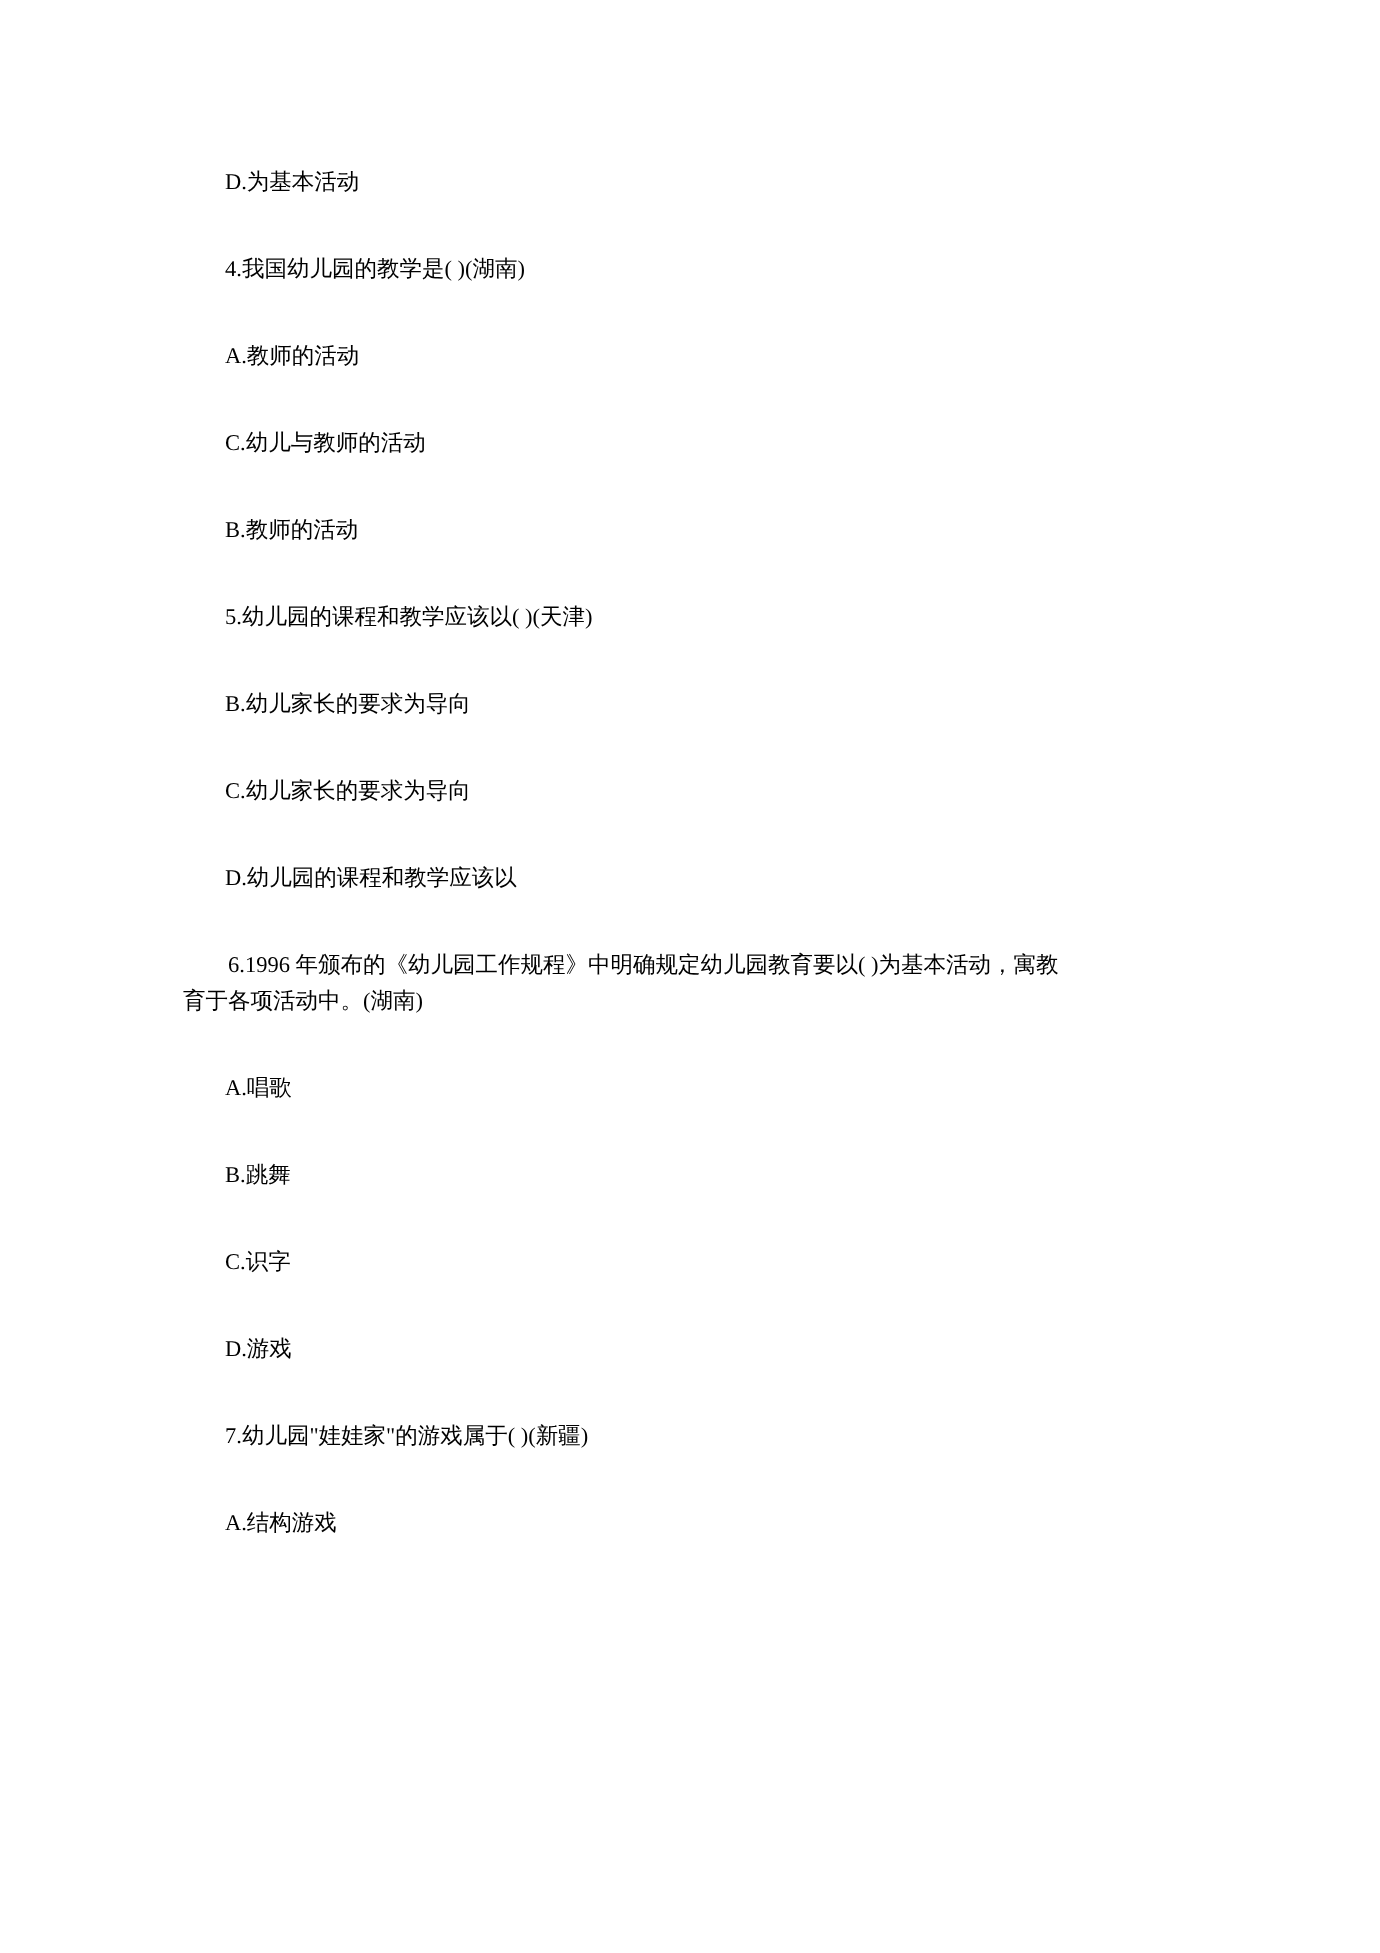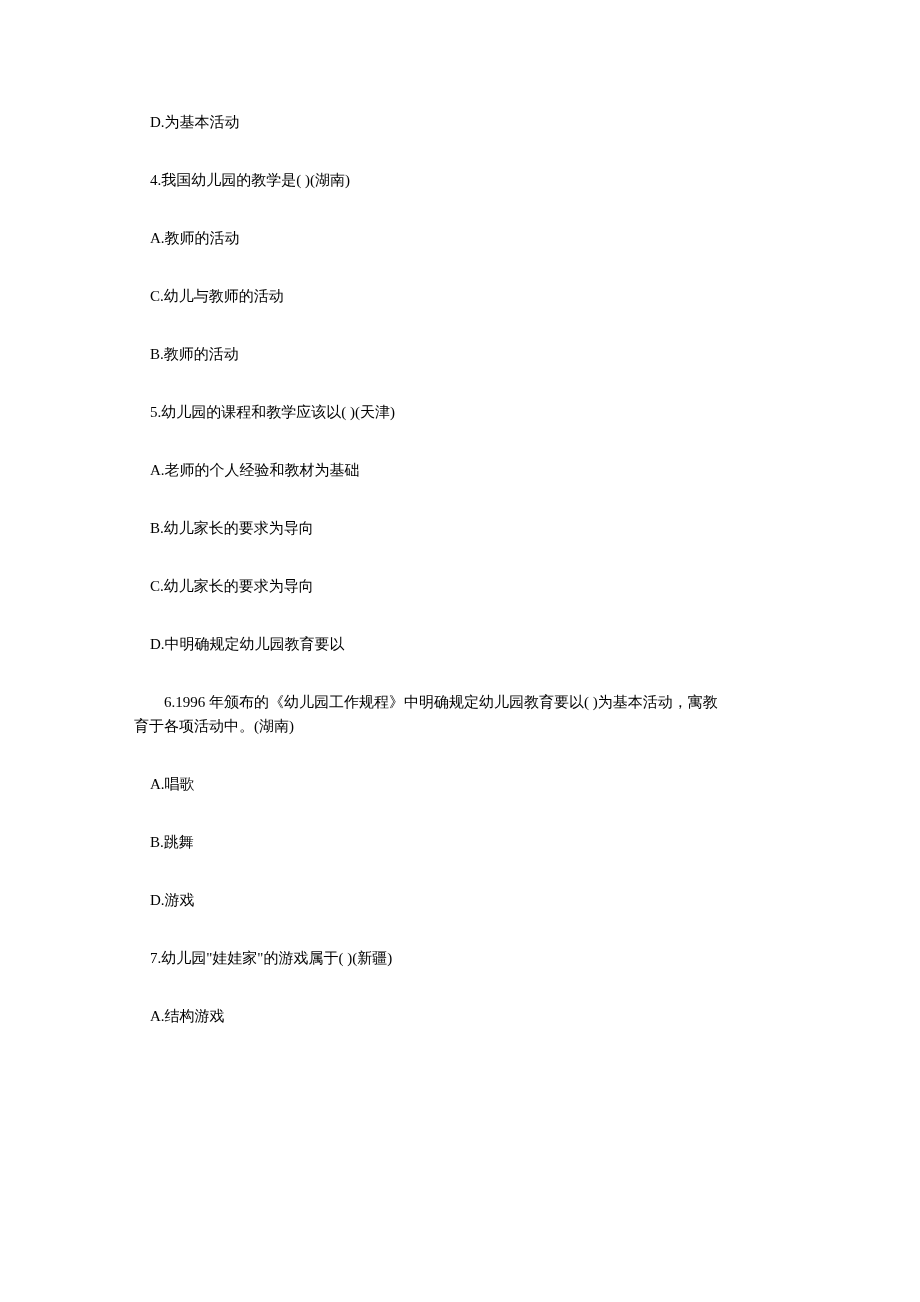--- a/index.html
+++ b/index.html
@@ -13,21 +13,21 @@
     line-height: 1.6;
   }
   .page {
     padding: 110px 120px 60px 120px;
   }
   .line {
     margin: 0 0 34px 0;
     text-indent: 2em;
   }
   .wrap {
-    margin: 0 0 34px 14px;
+    margin: 0 0 34px 2px;
   }
   .wrap .first {
     text-indent: 2em;
     margin: 0;
   }
   .wrap .cont {
     text-indent: 0;
     margin: 0;
   }
 </style>
@@ -42,37 +42,37 @@
 
   <p class="line">A.教师的活动</p>
 
   <p class="line">C.幼儿与教师的活动</p>
 
   <p class="line">B.教师的活动</p>
 
 
   <p class="line">5.幼儿园的课程和教学应该以( )(天津)</p>
 
-  <p class="line">A.老师的个人经验和教材为基础</p>
 
   <p class="line">B.幼儿家长的要求为导向</p>
 
   <p class="line">C.幼儿家长的要求为导向</p>
 
-  <p class="line">D.中明确规定幼儿园教育要以</p>
+  <p class="line">D.幼儿园的课程和教学应该以</p>
 
   <div class="wrap">
     <p class="first">6.1996 年颁布的《幼儿园工作规程》中明确规定幼儿园教育要以( )为基本活动，寓教</p>
     <p class="cont">育于各项活动中。(湖南)</p>
   </div>
 
   <p class="line">A.唱歌</p>
 
   <p class="line">B.跳舞</p>
 
+  <p class="line">C.识字</p>
 
   <p class="line">D.游戏</p>
 
   <p class="line">7.幼儿园"娃娃家"的游戏属于( )(新疆)</p>
 
   <p class="line">A.结构游戏</p>
 
 </div>
 
 </body></html>

